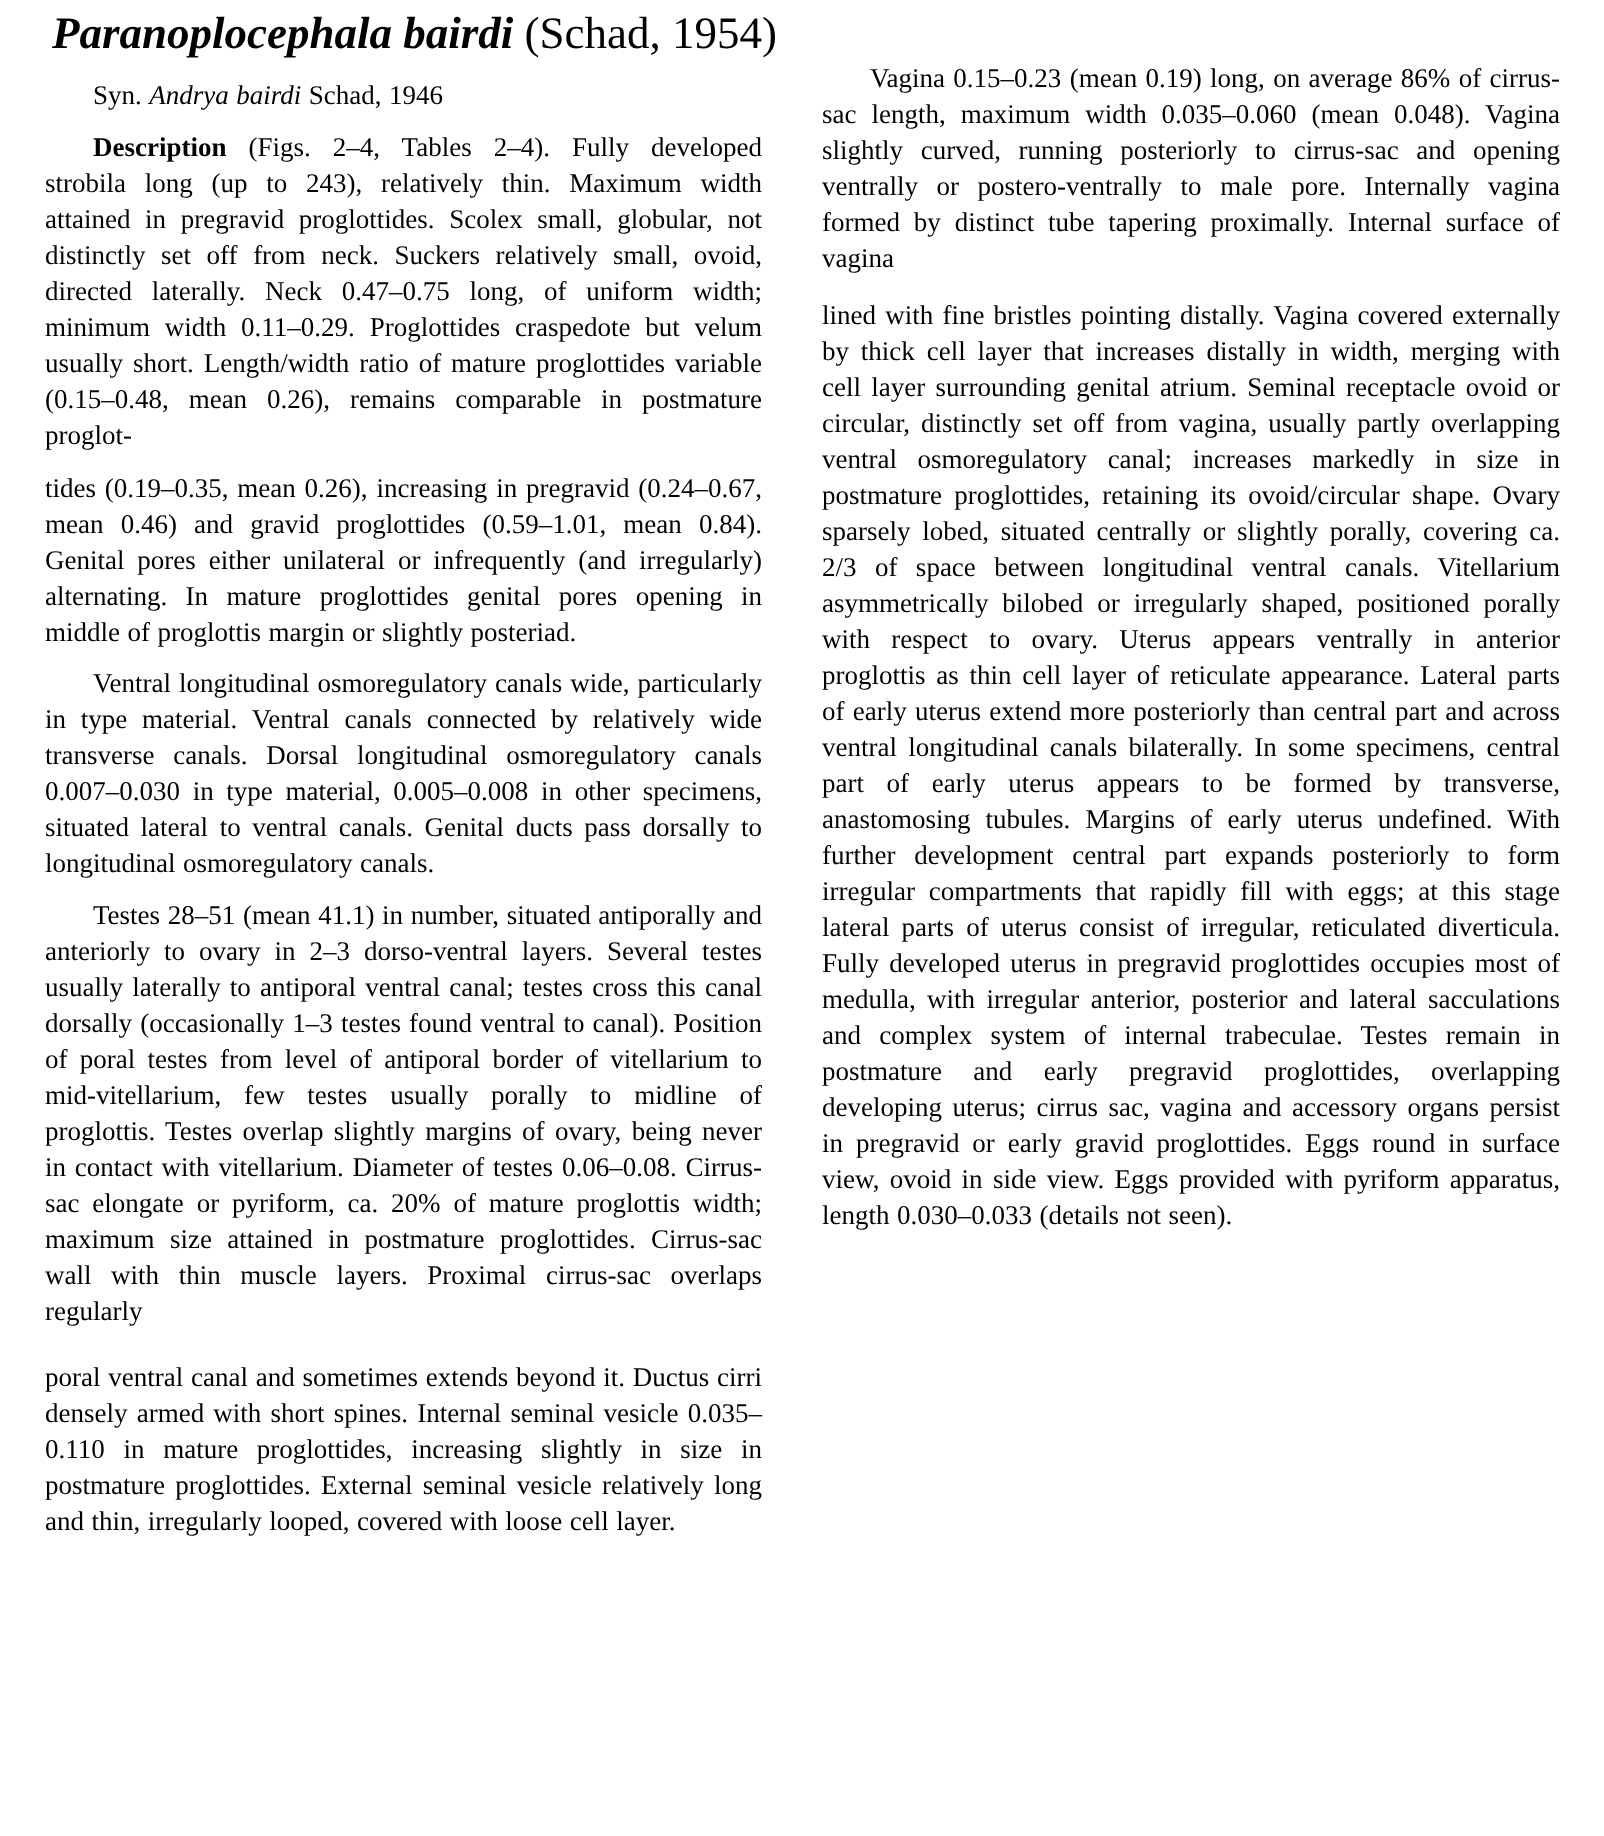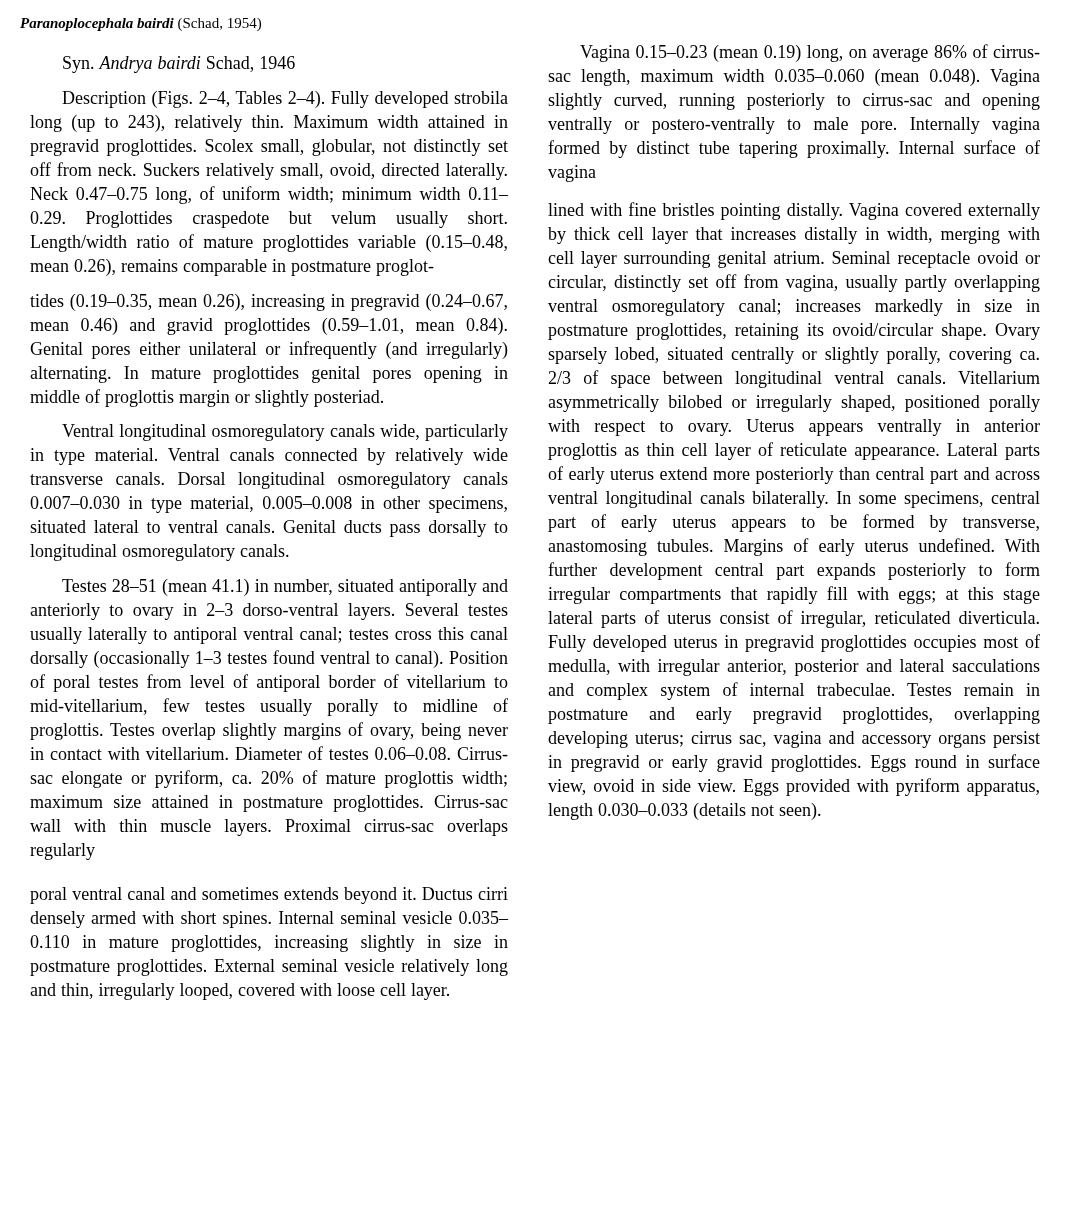--- a/index.html
+++ b/index.html
@@ -21,47 +21,47 @@
   .columns {
     display: flex;
     gap: 20px;
   }
   .col {
     box-sizing: border-box;
   }
   .col.left  { width: 498px; }
   .col.right { width: 512px; padding-top: 20px; }
   .species-heading {
-    font-size: 15px;
+    font-size: 30px;
     line-height: 26px;
     margin: 0 0 15px 0;
     font-weight: 700;
     font-style: italic;
-    text-align: left;
+    text-align: right;
   }
   .species-heading .authority {
     font-weight: 400;
     font-style: normal;
   }
   .para {
     margin: 10px;
     font-size: 18px;
     line-height: 24px;
     text-align: justify;
     text-justify: inter-word;
     hyphens: none;
     -webkit-hyphens: none;
     word-spacing: 0.5px;
   }
   .indent { text-indent: 32px; }
   .gap-sm { margin-top: 11px; }
   .gap-md { margin-top: 14px; }
   .gap-lg { margin-top: 20px; }
   .para i, .para em { }
-  .para b { font-weight: 400; }
+  .para b { font-weight: 700; }
 </style>
 </head>
 <body>
 
 <div class="page">
   <main class="columns">
 
     <section class="col left">
 
       <h1 class="species-heading"><span>Paranoplocephala bairdi</span><span class="authority"> (Schad, 1954)</span></h1>

